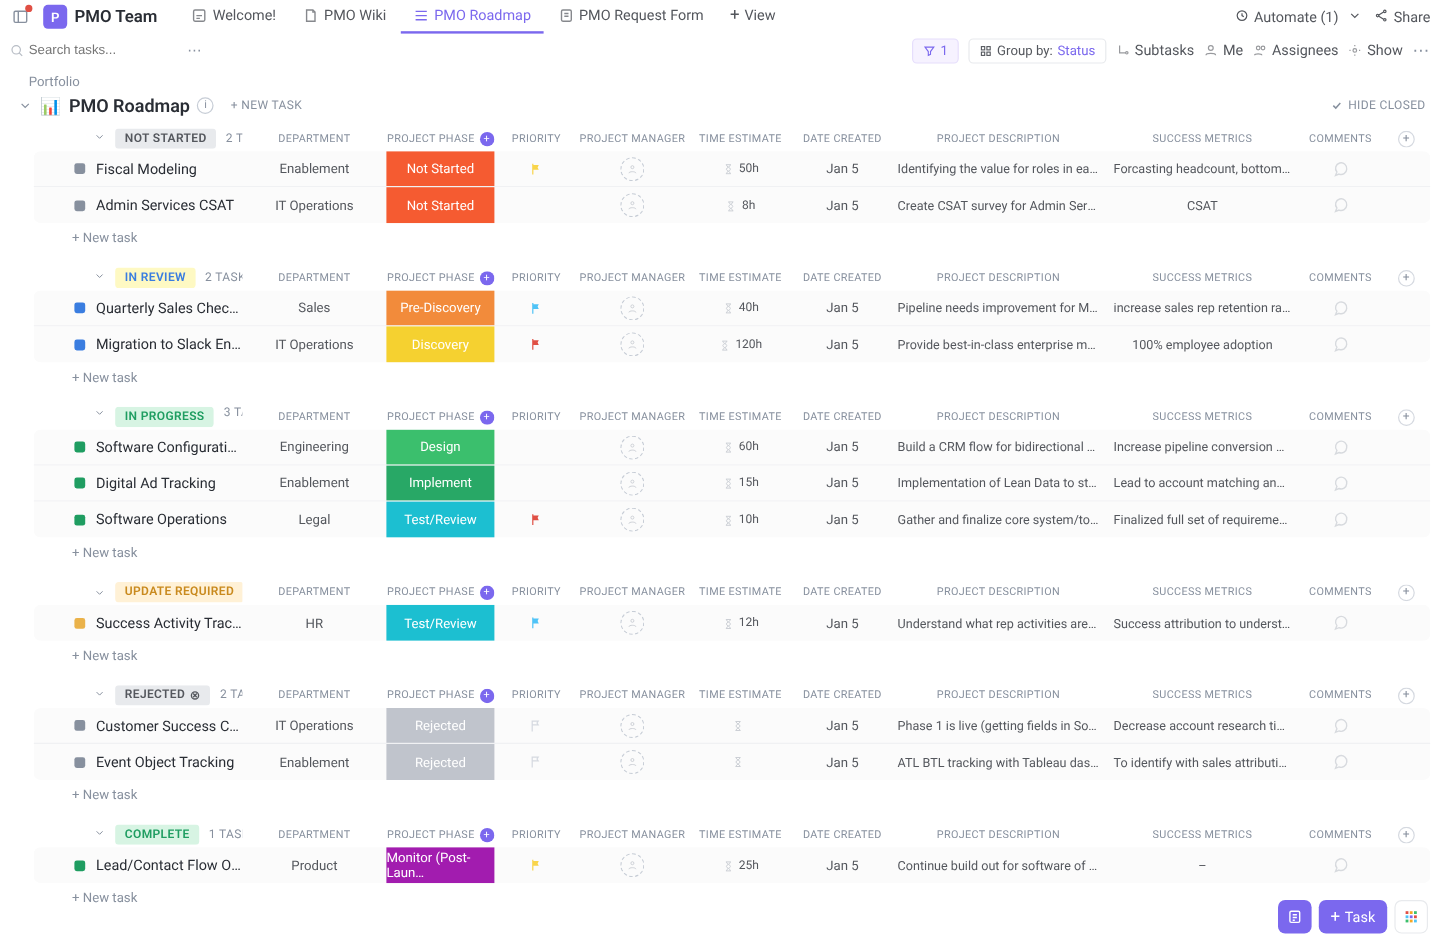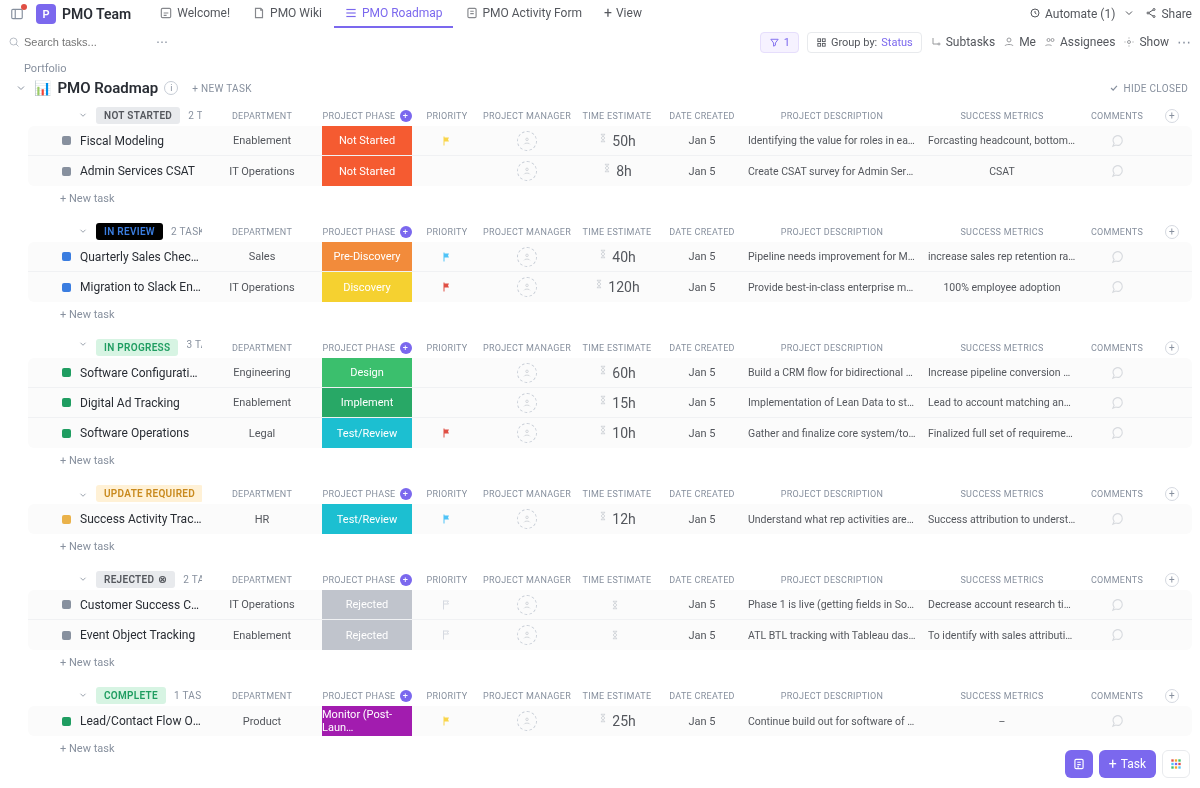--- a/index.html
+++ b/index.html
@@ -69,21 +69,21 @@
 .task .status-sq { display: flex; justify-content: center; align-items: center; }
 .task .status-sq .sq { width: 9px; height: 9px; border-radius: 2px; }
 .task .name { padding-left: 2px; white-space: nowrap; overflow: hidden; text-overflow: ellipsis; cursor: pointer; }
 .task .dept { text-align: center; font-size: 11px; color: #54575d; }
 .task .phase { height: 100%; display: flex; align-items: center; justify-content: center; color: #fff; font-size: 11px; }
 .task .priority { display: flex; justify-content: center; align-items: center; }
 .task .priority svg { width: 12px; height: 12px; }
 .task .pm { display: flex; justify-content: center; align-items: center; }
 .task .pm .avatar { width: 20px; height: 20px; border: 1px dashed #c7cdd6; border-radius: 50%; display: flex; align-items: center; justify-content: center; }
 .task .pm .avatar svg { width: 10px; height: 10px; opacity: .4; }
-.task .time { display: flex; justify-content: center; align-items: flex-start; gap: 4px; font-size: 14px; color: #54575d; }
+.task .time { display: flex; justify-content: center; align-items: flex-end; gap: 4px; font-size: 10px; color: #54575d; }
 .task .time svg { width: 10px; height: 10px; opacity: .4; }
 .task .date { text-align: center; font-size: 11px; color: #54575d; }
 .task .desc, .task .metrics { font-size: 10.5px; color: #54575d; white-space: nowrap; overflow: hidden; text-overflow: ellipsis; padding: 0 6px; }
 .task .metrics { text-align: center; }
 .task .comments { display: flex; justify-content: center; align-items: center; }
 .task .comments svg { width: 14px; height: 14px; opacity: .3; }
 .task .actions { display: flex; justify-content: center; }
 .new-row { padding: 6px 0 0 52px; font-size: 11px; color: #87909e; cursor: pointer; }
 
 
@@ -131,21 +131,21 @@
           <line x1="4" y1="12" x2="20" y2="12"></line>
           <line x1="4" y1="18" x2="20" y2="18"></line>
         </svg>
         <span>PMO Roadmap</span>
       </div>
     <div class="tab">
         <svg viewBox="0 0 24 24" fill="none" stroke="currentColor" stroke-width="2">
           <rect x="5" y="4" width="14" height="16" rx="2"></rect>
           <path d="M9 9h6M9 13h6"></path>
         </svg>
-        <span>PMO Activity Form</span>
+        <span>PMO Request Form</span>
       </div>
     <div class="tab view">
         <span style="font-size:14px">+</span>
         <span>View</span>
       </div>
   </div>
   <div class="topnav-right">
     <div class="tr-btn">
         <svg viewBox="0 0 24 24" fill="none" stroke="currentColor" stroke-width="2">
           <circle cx="12" cy="12" r="8"></circle>
@@ -363,21 +363,21 @@
       <div class="new-row">+ New task</div>
     </div>
     <div class="group">
       <div class="cols" style="margin-left: 20px;">
     <div></div>
         <div></div>
     <div class="name-col" style="display:flex;align-items:center;gap:8px;text-transform:none">
       <span style="cursor:pointer"><svg width="10" height="10" viewBox="0 0 24 24" fill="none" stroke="#87909e" stroke-width="2">
               <path d="M6 9l6 6 6-6"></path>
             </svg></span>
-      <span class="status-chip" style="background:#000000;color:#3a7de0">IN REVIEW</span>
+      <span class="status-chip" style="background:#fef9c3;color:#3a7de0">IN REVIEW</span>
       <span class="count-text">2 TASKS</span>
     </div>
     <div>DEPARTMENT</div>
     <div class="phase-hdr">PROJECT PHASE <span class="phase-plus">+</span></div>
     <div>PRIORITY</div>
     <div>PROJECT MANAGER</div>
     <div>TIME ESTIMATE</div>
     <div>DATE CREATED</div>
     <div>PROJECT DESCRIPTION</div>
     <div>SUCCESS METRICS</div>

